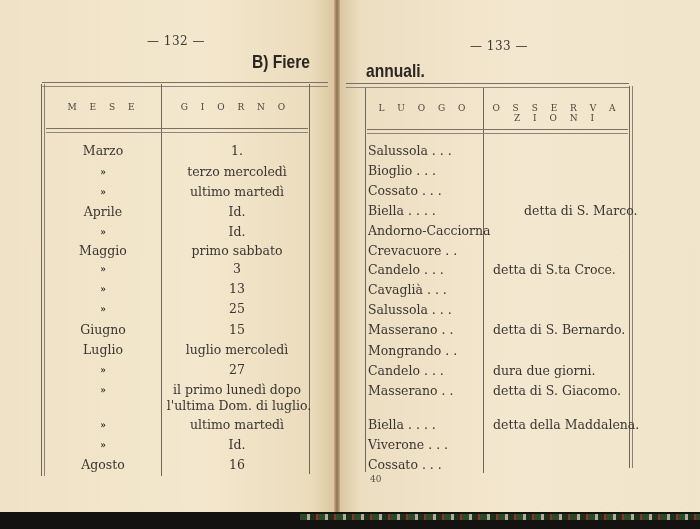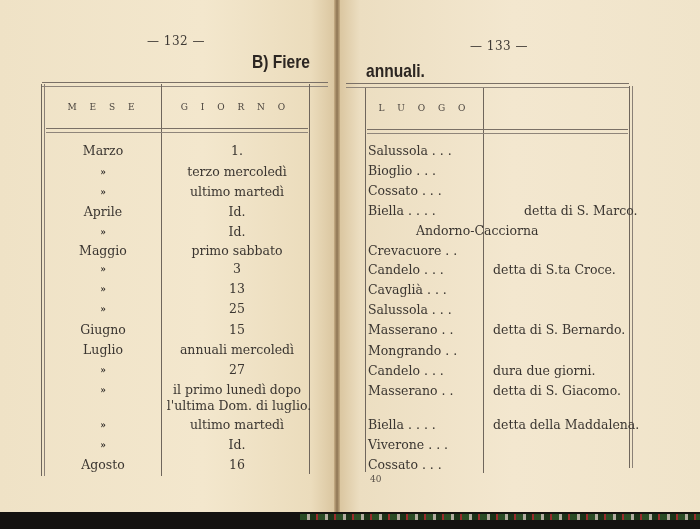--- a/index.html
+++ b/index.html
@@ -57,21 +57,21 @@
         <div class="cell c" style="left: 237px; top: 244px;">primo sabbato</div>
         <div class="cell c ditto" style="left: 103px; top: 262px;">»</div>
         <div class="cell c" style="left: 237px; top: 262px;">3</div>
         <div class="cell c ditto" style="left: 103px; top: 282px;">»</div>
         <div class="cell c" style="left: 237px; top: 282px;">13</div>
         <div class="cell c ditto" style="left: 103px; top: 302px;">»</div>
         <div class="cell c" style="left: 237px; top: 302px;">25</div>
         <div class="cell c" style="left: 103px; top: 323px;">Giugno</div>
         <div class="cell c" style="left: 237px; top: 323px;">15</div>
         <div class="cell c" style="left: 103px; top: 343px;">Luglio</div>
-        <div class="cell c" style="left: 237px; top: 343px;">annuali mercoledì</div>
+        <div class="cell c" style="left: 237px; top: 343px;">luglio mercoledì</div>
         <div class="cell c ditto" style="left: 103px; top: 363px;">»</div>
         <div class="cell c" style="left: 237px; top: 363px;">27</div>
         <div class="cell c ditto" style="left: 103px; top: 383px;">»</div>
         <div class="cell c" style="left: 237px; top: 383px;">il primo lunedì dopo</div>
         <div class="cell c" style="left: 239px; top: 399px;">l'ultima Dom. di luglio.</div>
         <div class="cell c ditto" style="left: 103px; top: 418px;">»</div>
         <div class="cell c" style="left: 237px; top: 418px;">ultimo martedì</div>
         <div class="cell c ditto" style="left: 103px; top: 438px;">»</div>
         <div class="cell c" style="left: 237px; top: 438px;">Id.</div>
         <div class="cell c" style="left: 103px; top: 458px;">Agosto</div>
@@ -83,31 +83,32 @@
     <div class="pagenum" style="left:132px;top:39px;">— 133 —</div>
     <div class="heading" style="left:28px;top:60px;">annuali.</div>
 
     <div class="rule2" style="left:8px;top:83px;width:283px;"></div>
     <div class="vline" style="left:27px;top:88px;height:384px;"></div>
     <div class="vline" style="left:145px;top:88px;height:385px;"></div>
     <div class="vline dbl" style="left:291px;top:86px;height:382px;"></div>
     <div class="rule2" style="left:29px;top:129px;width:261px;"></div>
 
     <div class="colhead" style="left:28px;top:103px;width:117px;">L U O G O</div>
+    <div class="colhead" style="left:146px;top:103px;width:145px;">O S S E R V A Z I O N I</div>
 
     <div id="right-rows">
         <div class="cell" style="left: 30px; top: 144px;">Salussola . . .</div>
         <div class="cell" style="left: 155px; top: 144px;"></div>
         <div class="cell" style="left: 30px; top: 164px;">Bioglio . . .</div>
         <div class="cell" style="left: 155px; top: 164px;"></div>
         <div class="cell" style="left: 30px; top: 184px;">Cossato . . .</div>
         <div class="cell" style="left: 155px; top: 184px;"></div>
         <div class="cell" style="left: 30px; top: 204px;">Biella . . . .</div>
         <div class="cell" style="left: 152px; top: 204px; margin-left: 34px;">detta di S. Marco.</div>
-        <div class="cell" style="left: 30px; top: 224px; margin-left: 48px;">Andorno-Cacciorna</div>
+        <div class="cell" style="left: 30px; top: 224px;">Andorno-Cacciorna</div>
         <div class="cell" style="left: 155px; top: 224px;"></div>
         <div class="cell" style="left: 30px; top: 244px;">Crevacuore . .</div>
         <div class="cell" style="left: 155px; top: 244px;"></div>
         <div class="cell" style="left: 30px; top: 263px;">Candelo . . .</div>
         <div class="cell" style="left: 155px; top: 263px;">detta di S.ta Croce.</div>
         <div class="cell" style="left: 30px; top: 283px; text-align: right;">Cavaglià . . .</div>
         <div class="cell" style="left: 155px; top: 283px;"></div>
         <div class="cell" style="left: 30px; top: 303px;">Salussola . . .</div>
         <div class="cell" style="left: 155px; top: 303px;"></div>
         <div class="cell" style="left: 30px; top: 323px;">Masserano . .</div>

